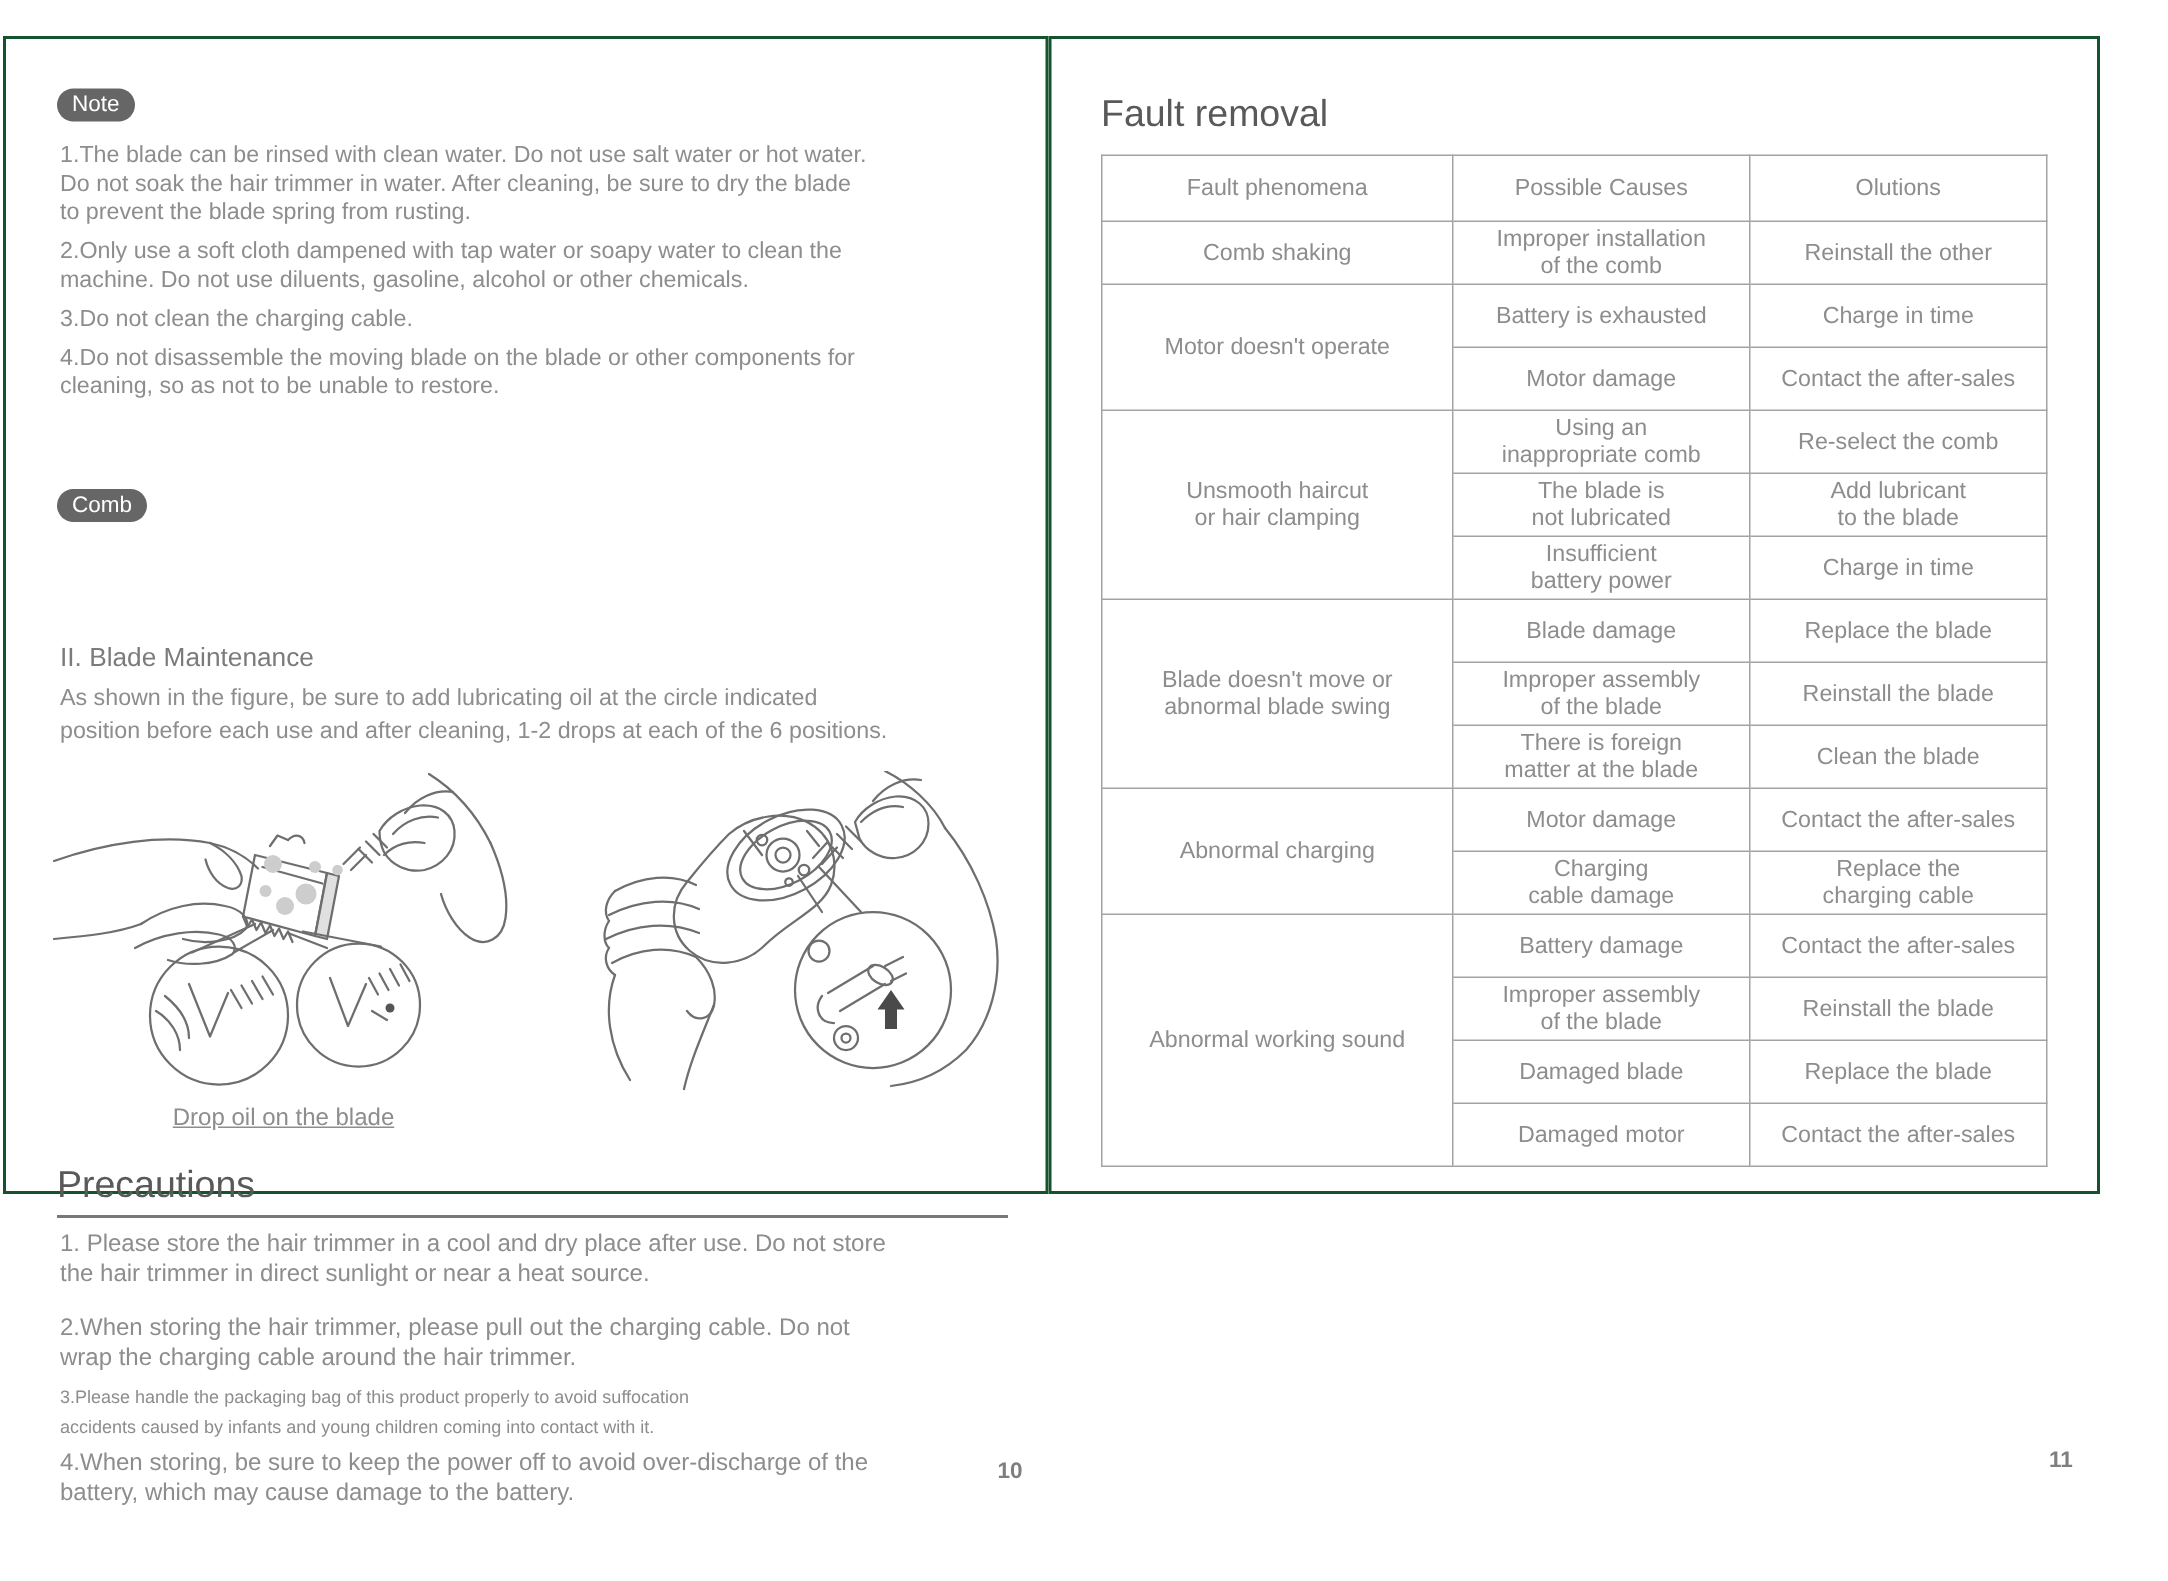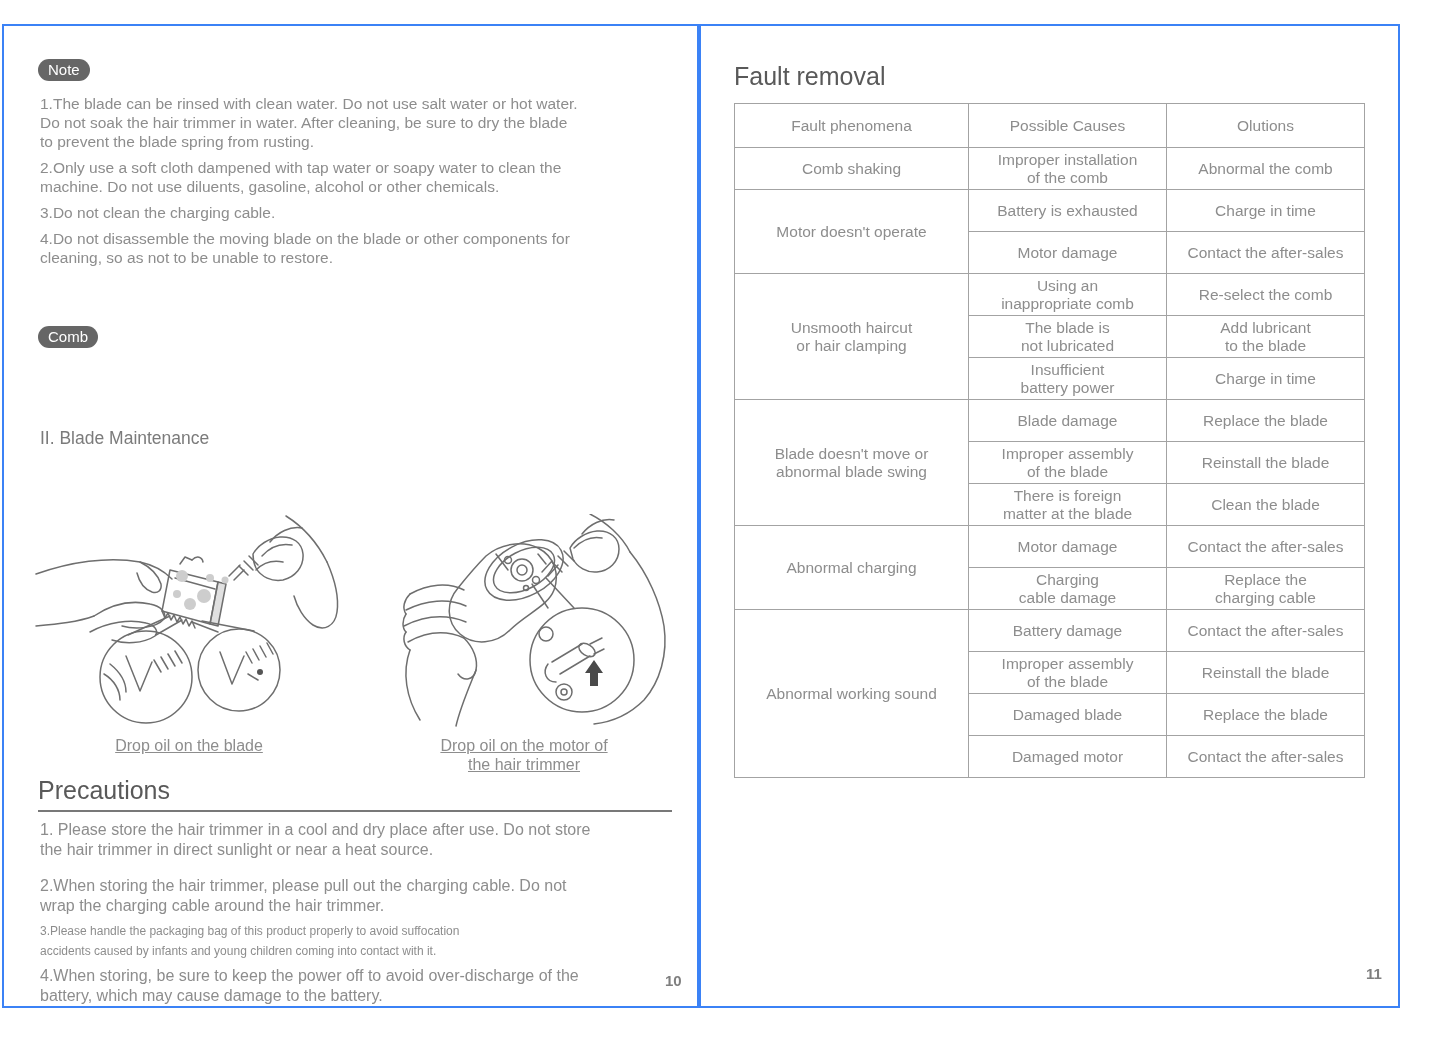--- a/index.html
+++ b/index.html
@@ -1,19 +1,19 @@
 <!DOCTYPE html>
 <html><head>
 <meta charset="utf-8">
 <style>
   html,body{margin:0;padding:0;background:#ffffff;}
   .canvas{position:relative;width:1445px;height:1054px;background:#ffffff;
           font-family:"Liberation Sans",sans-serif;overflow:hidden;}
-  .page{position:absolute;top:24px;height:984px;background:#fff;
-        border:2px solid #3b82f6;box-sizing:border-box;}
+  .page{position:absolute;top:24px;height:772px;background:#fff;
+        border:2px solid #14532d;box-sizing:border-box;}
   .page-left{left:2px;width:697px;}
   .page-right{left:699px;width:701px;}
 
   .badge{position:absolute;display:inline-block;background:#666666;color:#ffffff;
          border-radius:12px;padding:2px 10px 3px;font-size:15px;line-height:17px;}
 
   .body-text{color:#8d8d8d;font-size:15.5px;line-height:19px;white-space:pre-line;}
   .list .item{margin-bottom:7px;}
 
   .h-big{position:absolute;color:#595959;font-size:25px;line-height:28px;}
@@ -59,20 +59,22 @@
       <div class="body-text item">3.Do not clean the charging cable.</div>
       <div class="body-text item">4.Do not disassemble the moving blade on the blade or other components for
 cleaning, so as not to be unable to restore.</div>
     </div>
 
     <span class="badge" style="left:34px;top:300px;">Comb</span>
 
 
     <div class="h-sub" style="left:36px;top:402px;">II. Blade Maintenance</div>
 
+    <div class="body-text" style="position:absolute;left:36px;top:429px;width:645px;line-height:22px;">As shown in the figure, be sure to add lubricating oil at the circle indicated
+position before each use and after cleaning, 1-2 drops at each of the 6 positions.</div>
 
     <div class="figure-wrap" style="left:30px;top:488px;">
       <svg width="320" height="220" viewBox="0 0 320 220">
         <g class="lineart">
 
           <path d="M2,60 C36,48 74,42 106,48 C120,51 130,57 138,65"></path>
           <path d="M2,112 C24,110 44,108 60,102"></path>
           <path d="M60,102 C78,90 98,86 116,90 C127,92 133,99 130,105 C122,114 102,116 88,112"></path>
           <path d="M56,118 C74,108 96,105 112,109 C121,111 125,117 121,122 C109,130 90,130 78,126"></path>
           <path d="M106,48 C116,53 124,61 127,70 C128,76 124,80 118,78 C110,75 105,67 103,59"></path>
@@ -182,22 +184,20 @@
           <path d="M172,150 C166,158 170,168 180,168"></path>
           <circle cx="188" cy="178" r="8"></circle>
             <circle cx="188" cy="178" r="3"></circle>
           <circle cx="170" cy="120" r="7"></circle>
           <path d="M214,172 l0,-13 h-5 l9,-13 l9,13 h-5 l0,13 z" fill="#4a4a4a" stroke="none"></path>
         </g>
       </svg>
     </div>
 
     <div class="caption" style="left:60px;top:710px;width:250px;">Drop oil on the blade</div>
-    <div class="caption" style="left:395px;top:710px;width:250px;">Drop oil on the motor of
-the hair trimmer</div>
 
     <div class="h-big" style="left:34px;top:750px;">Precautions</div>
     <div class="rule" style="left:34px;top:784px;width:634px;"></div>
 
     <div class="list" style="position:absolute;left:36px;top:794px;width:645px;">
       <div class="body-text item" style="font-size:16px;line-height:20px;margin-bottom:5px;">1. Please store the hair trimmer in a cool and dry place after use. Do not store
 the hair trimmer in direct sunlight or near a heat source.</div>
       <div class="body-text item" style="font-size:16px;line-height:20px;margin-bottom:5px;margin-top:16px;">2.When storing the hair trimmer, please pull out the charging cable. Do not
 wrap the charging cable around the hair trimmer.</div>
       <div class="body-text item" style="font-size:12px;line-height:20px;margin-bottom:5px;">3.Please handle the packaging bag of this product properly to avoid suffocation
@@ -224,21 +224,21 @@
             <tr class="head">
           <th>Fault phenomena</th>
           <th>Possible Causes</th>
           <th>Olutions</th>
         </tr>
 
         <tr>
           <td>Comb shaking</td>
           <td>Improper installation
 of the comb</td>
-          <td>Abnormal the comb</td>
+          <td>Reinstall the other</td>
         </tr>
 
         <tr>
           <td rowspan="2">Motor doesn't operate</td>
           <td>Battery is exhausted</td>
           <td>Charge in time</td>
         </tr>
         <tr>
           <td>Motor damage</td>
           <td>Contact the after-sales</td>

